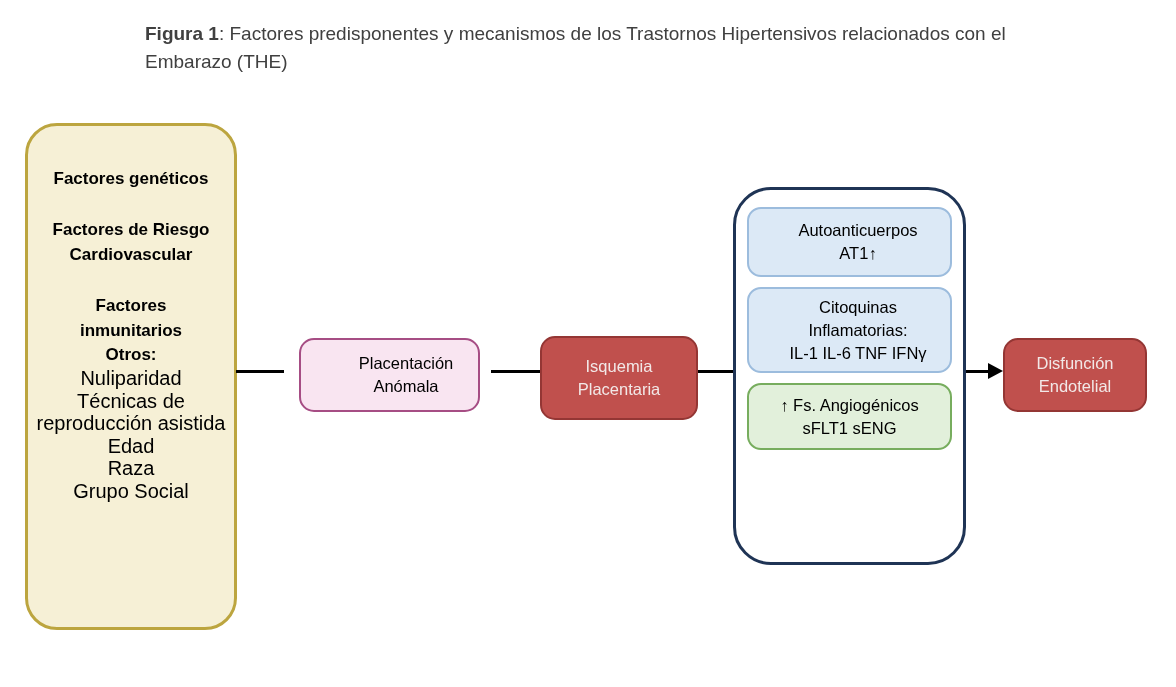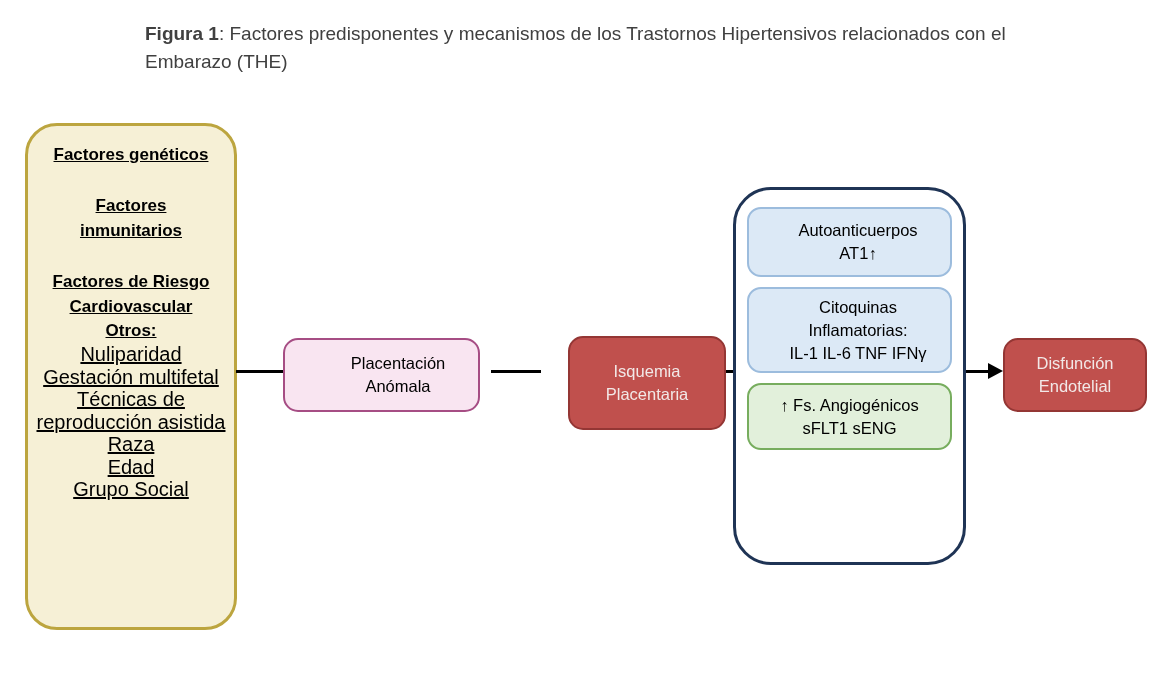--- a/index.html
+++ b/index.html
@@ -13,21 +13,21 @@
     font-size:19px;line-height:1.45;color:#404040;
   }
   .caption .bold{font-weight:bold;}
 
   .left-panel{
     position:absolute;left:25px;top:123px;width:212px;height:507px;
     background:var(--left-panel-fill);
     border:3px solid var(--left-panel-border);
     border-radius:32px;box-sizing:border-box;
     display:flex;flex-direction:column;align-items:center;
-    text-align:center;padding:16px 8px 0;text-decoration:underline;
+    text-align:center;padding:40px 8px 0;
   }
   .bold-item{
     font-weight:bold;font-size:17px;line-height:25px;white-space:pre-line;
   }
   .bold-item+.bold-item{margin-top:26px;}
   .otros-block{}
   .otros-title{font-weight:bold;font-size:17px;line-height:24px;}
   .otros-item{font-size:20px;line-height:22.5px;white-space:pre-line;}
 
   .connector{position:absolute;top:370px;height:3px;background:var(--connector);}
@@ -42,28 +42,28 @@
     border-bottom:8.5px solid transparent;
   }
 
   .flow-box{
     position:absolute;box-sizing:border-box;
     display:flex;align-items:center;justify-content:center;
     text-align:center;white-space:pre-line;
     font-size:16.5px;line-height:23px;border-radius:15px;
   }
   .pink-box{
-    left:283px;top:338px;width:197px;height:74px;
+    left:299px;top:338px;width:181px;height:74px;
     background:var(--pink-fill);border:2.5px solid var(--pink-border);padding-left:33px;
   }
   .red-box{
     background:var(--red-fill);border:2px solid var(--red-border);
     color:var(--red-text);
   }
-  .isquemia{left:540px;top:336px;width:158px;height:94px;margin-left:28px;}
+  .isquemia{left:540px;top:336px;width:158px;height:84px;}
   .disfuncion{left:1003px;top:338px;width:144px;height:74px;}
 
   .container-box{
     position:absolute;left:733px;top:187px;width:233px;height:378px;
     border:3px solid var(--container-border);border-radius:38px;
     box-sizing:border-box;background:#ffffff;
     display:flex;flex-direction:column;gap:10px;padding:17px 11px;
   }
   .mediator{
     border-radius:14px;box-sizing:border-box;
@@ -80,32 +80,31 @@
 </style>
 </head>
 <body>
 
 <div class="caption">
   <span class="bold">Figura 1</span><span>: Factores predisponentes y mecanismos de los Trastornos Hipertensivos relacionados con el Embarazo (THE)</span>
 </div>
 
 <div class="left-panel">
   <div class="bold-item">Factores genéticos</div>
+  <div class="bold-item">Factores de Riesgo
+Cardiovascular</div>
   <div class="bold-item">Factores
 inmunitarios</div>
-  <div class="bold-item">Factores de Riesgo
-Cardiovascular</div>
   <div class="otros-block">
     <div class="otros-title">Otros:</div>
     <div class="otros-item">Nuliparidad</div>
-    <div class="otros-item">Gestación multifetal</div>
     <div class="otros-item">Técnicas de
 reproducción asistida</div>
+    <div class="otros-item">Edad</div>
     <div class="otros-item">Raza</div>
-    <div class="otros-item">Edad</div>
     <div class="otros-item">Grupo Social</div>
   </div>
 </div>
 
 <div class="connector c1"></div>
 <div class="connector c2"></div>
 <div class="connector c3"></div>
 <div class="connector c4"></div>
 <div class="arrow-head"></div>
 

